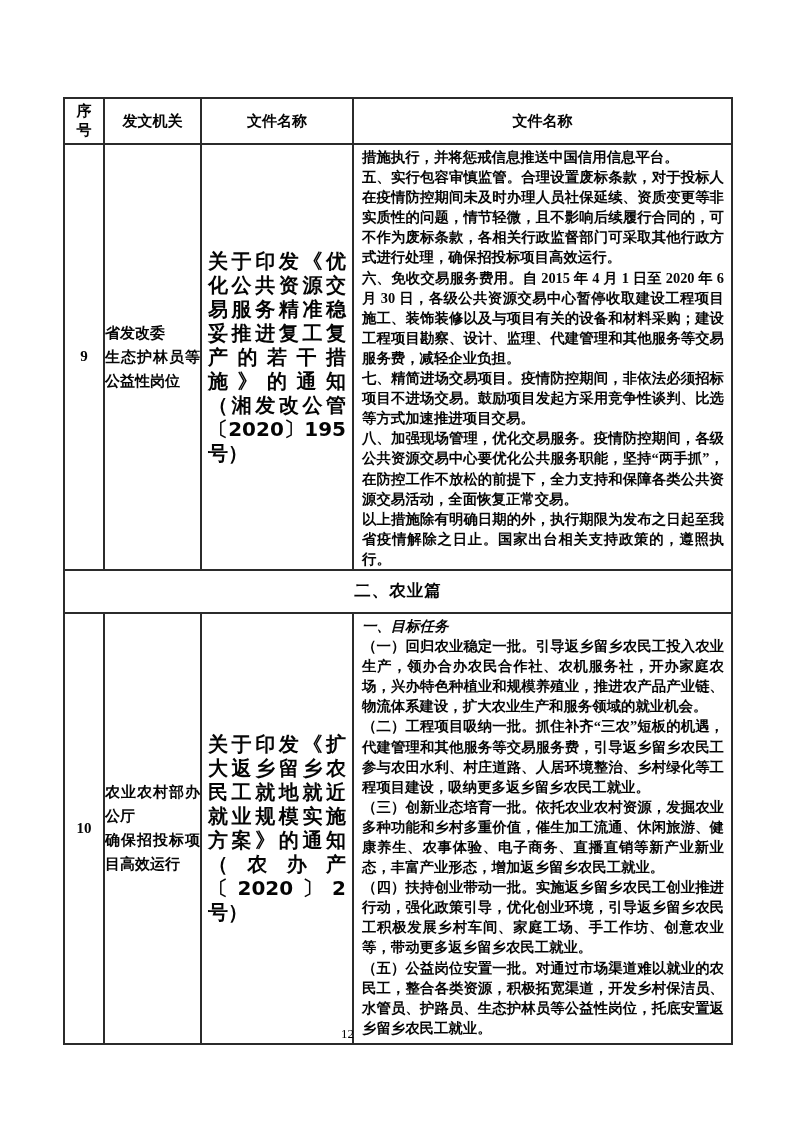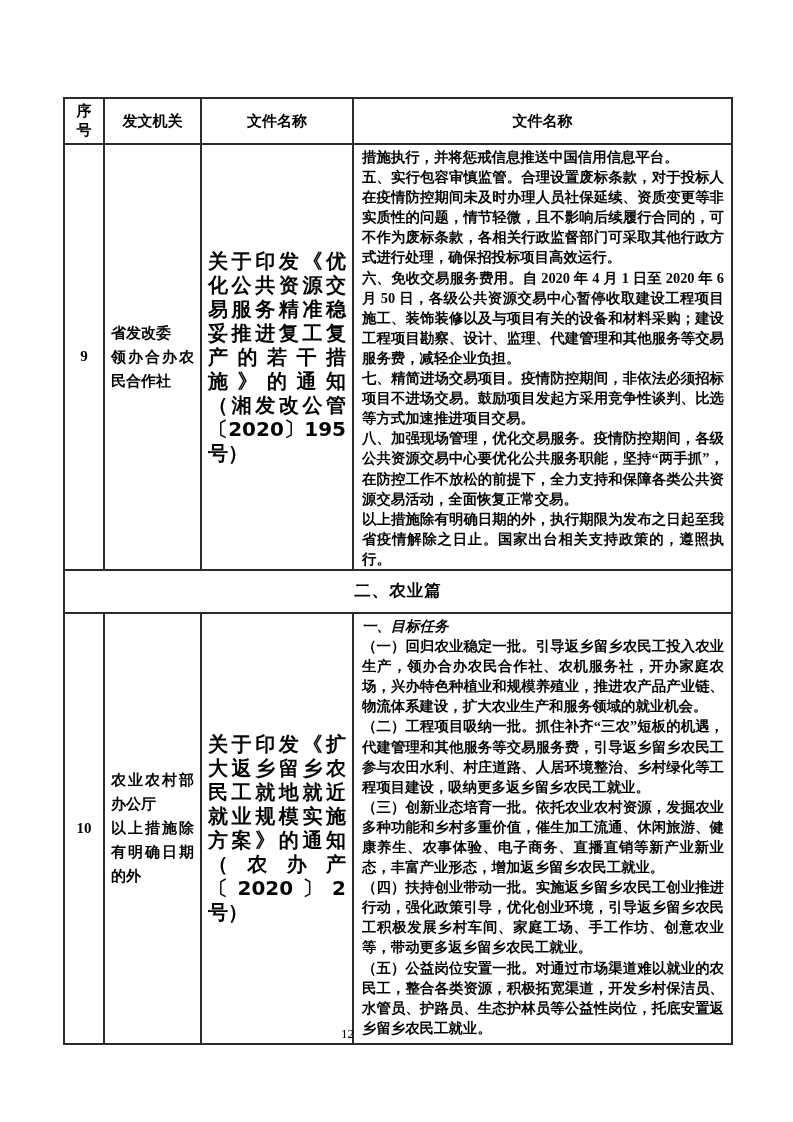--- a/index.html
+++ b/index.html
@@ -54,21 +54,21 @@
     vertical-align: middle;
     font-size: 15px;
     font-family: "Liberation Serif", serif;
   }
 
   td.agency-cell {
     vertical-align: middle;
     font-size: 15px;
     line-height: 24px;
     text-align: justify;
-    padding: 0 6px;
+    padding: 0 0;
   }
   td.agency-cell div { margin: 0; }
 
   td.docname-cell {
     vertical-align: middle;
     font-size: 20px;
     line-height: 24px;
     text-align: justify;
     padding: 0 6px;
   }
@@ -124,42 +124,42 @@
       </th>
       <th>发文机关</th>
       <th>文件名称</th>
       <th>文件名称</th>
     </tr>
 
     <tr class="data-row-1">
       <td class="seq-cell">9</td>
       <td class="agency-cell">
         <div>省发改委</div>
-        <div>领办合办农民合作社</div>
+        <div>生态护林员等公益性岗位</div>
       </td>
       <td class="docname-cell">关于印发《优化公共资源交易服务精准稳妥推进复工复产的若干措施》的通知（湘发改公管〔2020〕195 号）</td>
       <td class="content-cell">
         <p>措施执行，并将惩戒信息推送中国信用信息平台。</p>
         <p>五、实行包容审慎监管。合理设置废标条款，对于投标人在疫情防控期间未及时办理人员社保延续、资质变更等非实质性的问题，情节轻微，且不影响后续履行合同的，可不作为废标条款，各相关行政监督部门可采取其他行政方式进行处理，确保招投标项目高效运行。</p>
-        <p>六、免收交易服务费用。自 2020 年 4 月 1 日至 2020 年 6 月 50 日，各级公共资源交易中心暂停收取建设工程项目施工、装饰装修以及与项目有关的设备和材料采购；建设工程项目勘察、设计、监理、代建管理和其他服务等交易服务费，减轻企业负担。</p>
+        <p>六、免收交易服务费用。自 2015 年 4 月 1 日至 2020 年 6 月 30 日，各级公共资源交易中心暂停收取建设工程项目施工、装饰装修以及与项目有关的设备和材料采购；建设工程项目勘察、设计、监理、代建管理和其他服务等交易服务费，减轻企业负担。</p>
         <p>七、精简进场交易项目。疫情防控期间，非依法必须招标项目不进场交易。鼓励项目发起方采用竞争性谈判、比选等方式加速推进项目交易。</p>
         <p>八、加强现场管理，优化交易服务。疫情防控期间，各级公共资源交易中心要优化公共服务职能，坚持“两手抓”，在防控工作不放松的前提下，全力支持和保障各类公共资源交易活动，全面恢复正常交易。</p>
         <p>以上措施除有明确日期的外，执行期限为发布之日起至我省疫情解除之日止。国家出台相关支持政策的，遵照执行。</p>
       </td>
     </tr>
 
     <tr class="section-row">
       <td colspan="4">二、农业篇</td>
     </tr>
 
     <tr class="data-row-2">
       <td class="seq-cell">10</td>
       <td class="agency-cell">
         <div>农业农村部办公厅</div>
-        <div>以上措施除有明确日期的外</div>
+        <div>确保招投标项目高效运行</div>
       </td>
       <td class="docname-cell">关于印发《扩大返乡留乡农民工就地就近就业规模实施方案》的通知（农办产〔2020〕2 号）</td>
       <td class="content-cell">
         <p class="italic-head">一、目标任务</p>
         <p>（一）回归农业稳定一批。引导返乡留乡农民工投入农业生产，领办合办农民合作社、农机服务社，开办家庭农场，兴办特色种植业和规模养殖业，推进农产品产业链、物流体系建设，扩大农业生产和服务领域的就业机会。</p>
         <p>（二）工程项目吸纳一批。抓住补齐“三农”短板的机遇，代建管理和其他服务等交易服务费，引导返乡留乡农民工参与农田水利、村庄道路、人居环境整治、乡村绿化等工程项目建设，吸纳更多返乡留乡农民工就业。</p>
         <p>（三）创新业态培育一批。依托农业农村资源，发掘农业多种功能和乡村多重价值，催生加工流通、休闲旅游、健康养生、农事体验、电子商务、直播直销等新产业新业态，丰富产业形态，增加返乡留乡农民工就业。</p>
         <p>（四）扶持创业带动一批。实施返乡留乡农民工创业推进行动，强化政策引导，优化创业环境，引导返乡留乡农民工积极发展乡村车间、家庭工场、手工作坊、创意农业等，带动更多返乡留乡农民工就业。</p>
         <p>（五）公益岗位安置一批。对通过市场渠道难以就业的农民工，整合各类资源，积极拓宽渠道，开发乡村保洁员、水管员、护路员、生态护林员等公益性岗位，托底安置返乡留乡农民工就业。</p>
       </td>

